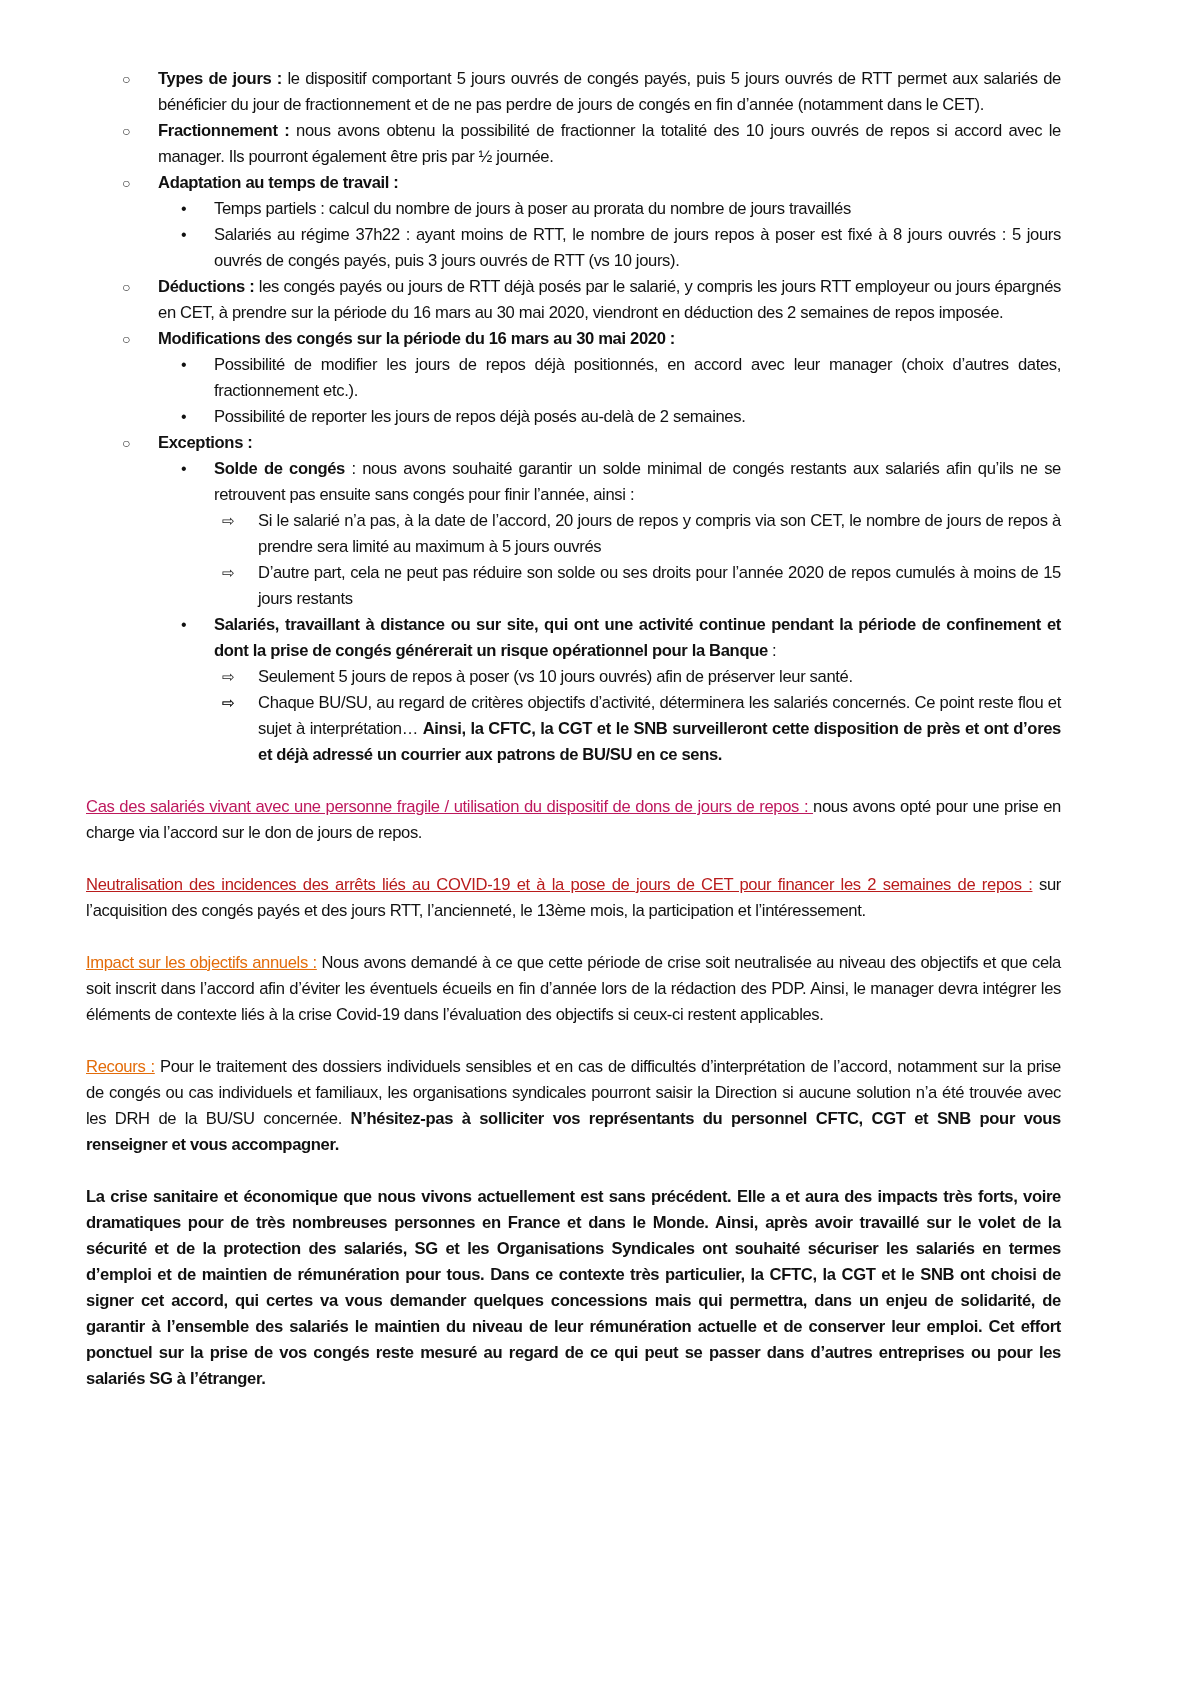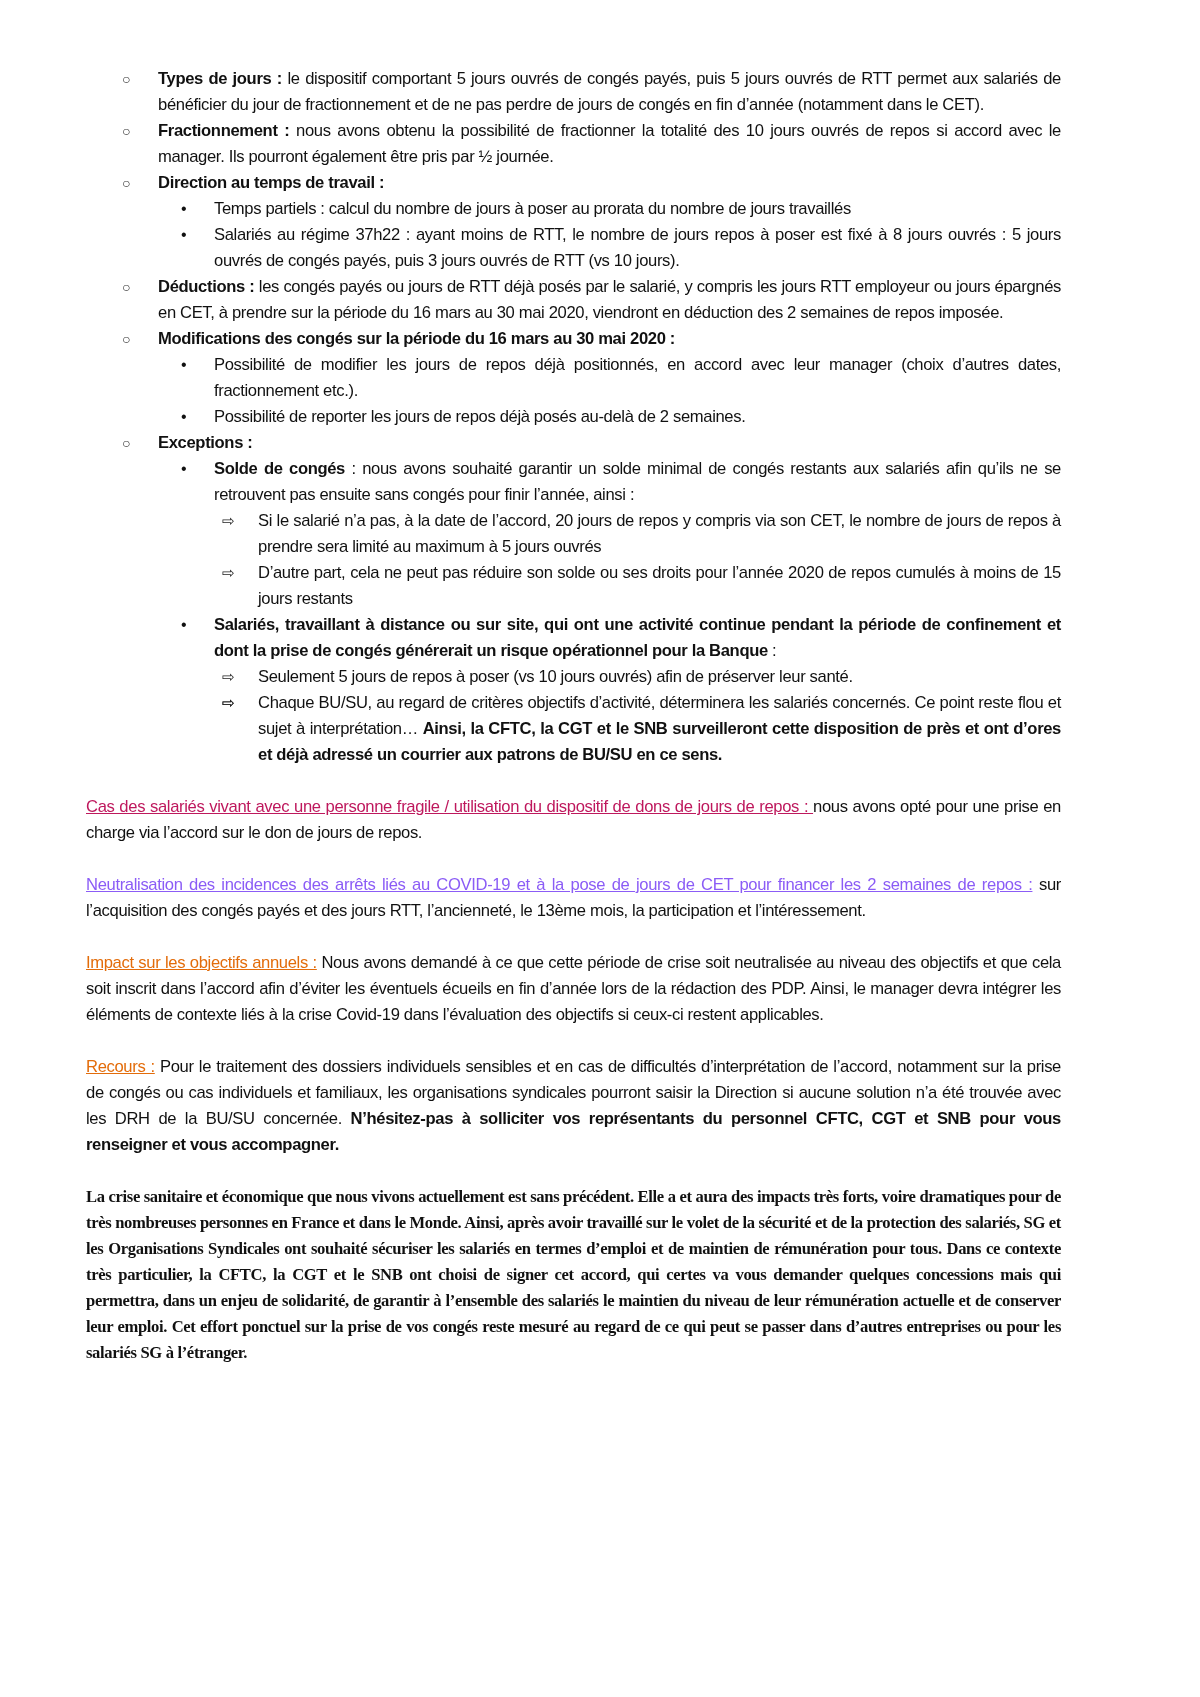--- a/index.html
+++ b/index.html
@@ -13,40 +13,40 @@
   .lvl1 { position: relative; padding-left: 72px; text-align: justify; }
   .lvl1 .mark { position: absolute; left: 36px; top: 0; font-size: 14px; color: #333; }
   .lvl2 { position: relative; padding-left: 128px; text-align: justify; }
   .lvl2 .mark { position: absolute; left: 95px; top: 0; font-size: 16px; }
   .lvl3 { position: relative; padding-left: 172px; text-align: justify; }
   .lvl3 .mark { position: absolute; left: 136px; top: 0; font-size: 15px; color: #222; }
   b, .b { font-weight: bold; }
   .para { text-align: justify; }
   .gap { height: 26px; }
   .heading-orange { color: #e36c0a; text-decoration: underline; }
-  .final { font-weight: bold; text-align: justify; font-family: Liberation Serif, serif; }
+  .final { font-weight: bold; text-align: justify; }
 </style>
 </head>
 <body>
 
 <div class="page">
 
   <div class="lvl1">
     <span class="mark">○</span>
     <b>Types de jours :</b><span> le dispositif comportant 5 jours ouvrés de congés payés, puis 5 jours ouvrés de RTT permet aux salariés de bénéficier du jour de fractionnement et de ne pas perdre de jours de congés en fin d’année (notamment dans le CET).</span>
   </div>
 
   <div class="lvl1">
     <span class="mark">○</span>
     <b>Fractionnement :</b><span> nous avons obtenu la possibilité de fractionner la totalité des 10 jours ouvrés de repos si accord avec le manager. Ils pourront également être pris par ½ journée.</span>
   </div>
 
   <div class="lvl1">
     <span class="mark">○</span>
-    <b>Direction au temps de travail :</b>
+    <b>Adaptation au temps de travail :</b>
   </div>
   <div class="lvl2">
     <span class="mark">•</span>
     <span>Temps partiels : calcul du nombre de jours à poser au prorata du nombre de jours travaillés</span>
   </div>
   <div class="lvl2">
     <span class="mark">•</span>
     <span>Salariés au régime 37h22 : ayant moins de RTT, le nombre de jours repos à poser est fixé à 8 jours ouvrés : 5 jours ouvrés de congés payés, puis 3 jours ouvrés de RTT (vs 10 jours).</span>
   </div>
 
@@ -102,21 +102,21 @@
 
   <div class="gap"></div>
 
   <div class="para">
     <span class="heading-orange" style="color: #be185d;">Cas des  salariés vivant avec une personne fragile / utilisation du dispositif de dons de jours de repos : </span><span>nous avons opté pour une prise en charge via l’accord sur le don de jours de repos.</span>
   </div>
 
   <div class="gap"></div>
 
   <div class="para">
-    <span class="heading-orange" style="color: #8b5cf6;">Neutralisation des incidences des arrêts liés au COVID-19 et à la pose de jours de CET pour financer les 2 semaines de repos :</span><span> sur l’acquisition des congés payés et des jours RTT, l’ancienneté, le 13ème mois, la participation et l’intéressement.</span>
+    <span class="heading-orange" style="color: #b91c1c;">Neutralisation des incidences des arrêts liés au COVID-19 et à la pose de jours de CET pour financer les 2 semaines de repos :</span><span> sur l’acquisition des congés payés et des jours RTT, l’ancienneté, le 13ème mois, la participation et l’intéressement.</span>
   </div>
 
   <div class="gap"></div>
 
   <div class="para">
     <span class="heading-orange" style="color: rgb(227, 108, 10);">Impact sur les objectifs annuels :</span><span> Nous avons demandé à ce que cette période de crise soit neutralisée au niveau des objectifs et que cela soit inscrit dans l’accord afin d’éviter les éventuels écueils en fin d’année lors de la rédaction des PDP. Ainsi, le manager devra intégrer les éléments de contexte liés à la crise Covid-19 dans l’évaluation des objectifs si ceux-ci restent applicables.</span>
   </div>
 
   <div class="gap"></div>
 

